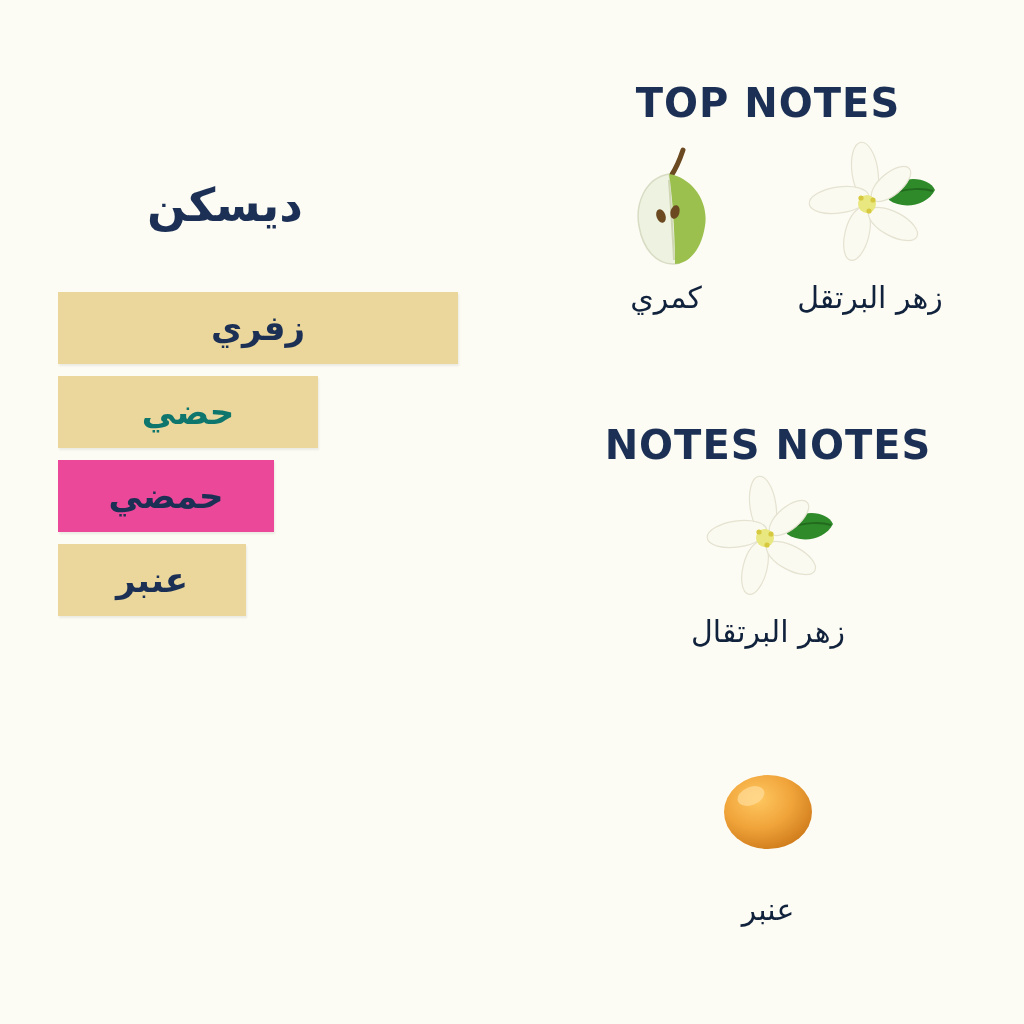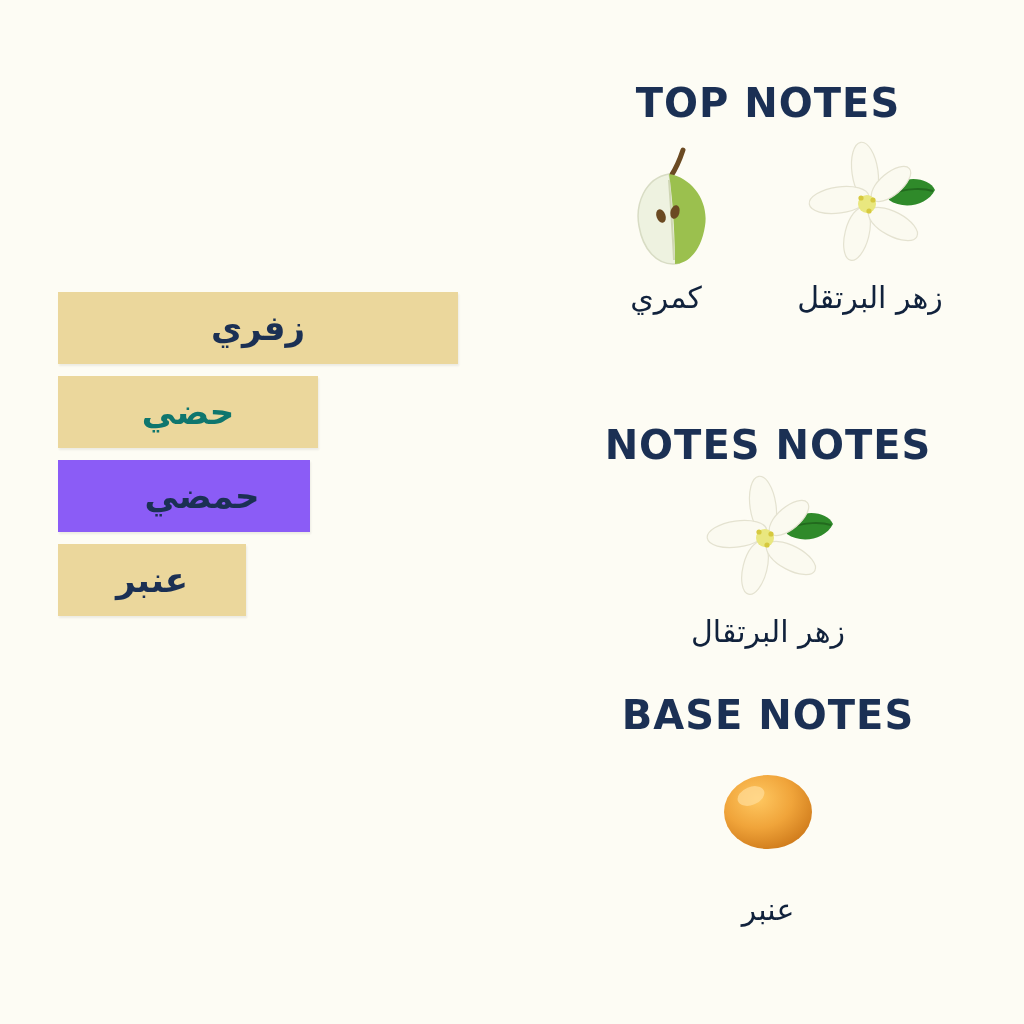--- a/index.html
+++ b/index.html
@@ -126,34 +126,35 @@
 
   
   svg { display: block; }
 </style>
 </head>
 <body>
 
 <div class="page">
 
   <div class="left-col">
+    <div class="accords-title">ديسكن</div>
 
     <div class="accord-list" id="accord-list">
         <div class="accord-row">
           <div class="accord-bar" style="width: 100%; background: rgb(235, 215, 156);">
             <span class="accord-label" style="color: rgb(27, 48, 84);">زفري</span>
           </div>
         </div>
         <div class="accord-row">
           <div class="accord-bar" style="width: 65%; background: rgb(235, 215, 156);">
             <span class="accord-label" style="color: #0f766e;">حضي</span>
           </div>
         </div>
         <div class="accord-row">
-          <div class="accord-bar" style="width: 54%; background: #8b5cf6; padding-left: 36px;">
+          <div class="accord-bar" style="width: 54%; background: #ec4899;">
             <span class="accord-label" style="color: rgb(27, 48, 84);">حمضي</span>
           </div>
         </div>
         <div class="accord-row">
           <div class="accord-bar" style="width: 47%; background: rgb(235, 215, 156);">
             <span class="accord-label" style="color: rgb(27, 48, 84);">عنبر</span>
           </div>
         </div>
       </div>
   </div>
@@ -218,21 +219,20 @@
             <circle cx="72" cy="76" r="9" fill="#e9e77f"></circle>
             <circle cx="66" cy="70" r="2.6" fill="#d6c93f"></circle>
             <circle cx="78" cy="72" r="2.6" fill="#d6c93f"></circle>
             <circle cx="74" cy="83" r="2.6" fill="#d6c93f"></circle>
           </svg>
         </div>
         <div class="note-caption">زهر البرتقال</div>
       </div>
     </div>
 
-    <div class="note-heading" id="base-heading">BASE NOTES</div>
 
     <div class="note-group" id="base-group">
       <div class="note-item">
         <div class="note-img">
           <svg viewBox="0 0 150 150" width="150" height="150">
             <defs>
               <radialGradient id="amberGrad" cx="38%" cy="32%" r="72%">
                 <stop offset="0%" stop-color="#ffc861"></stop>
                 <stop offset="55%" stop-color="#f0a43a"></stop>
                 <stop offset="100%" stop-color="#d07c1c"></stop>

